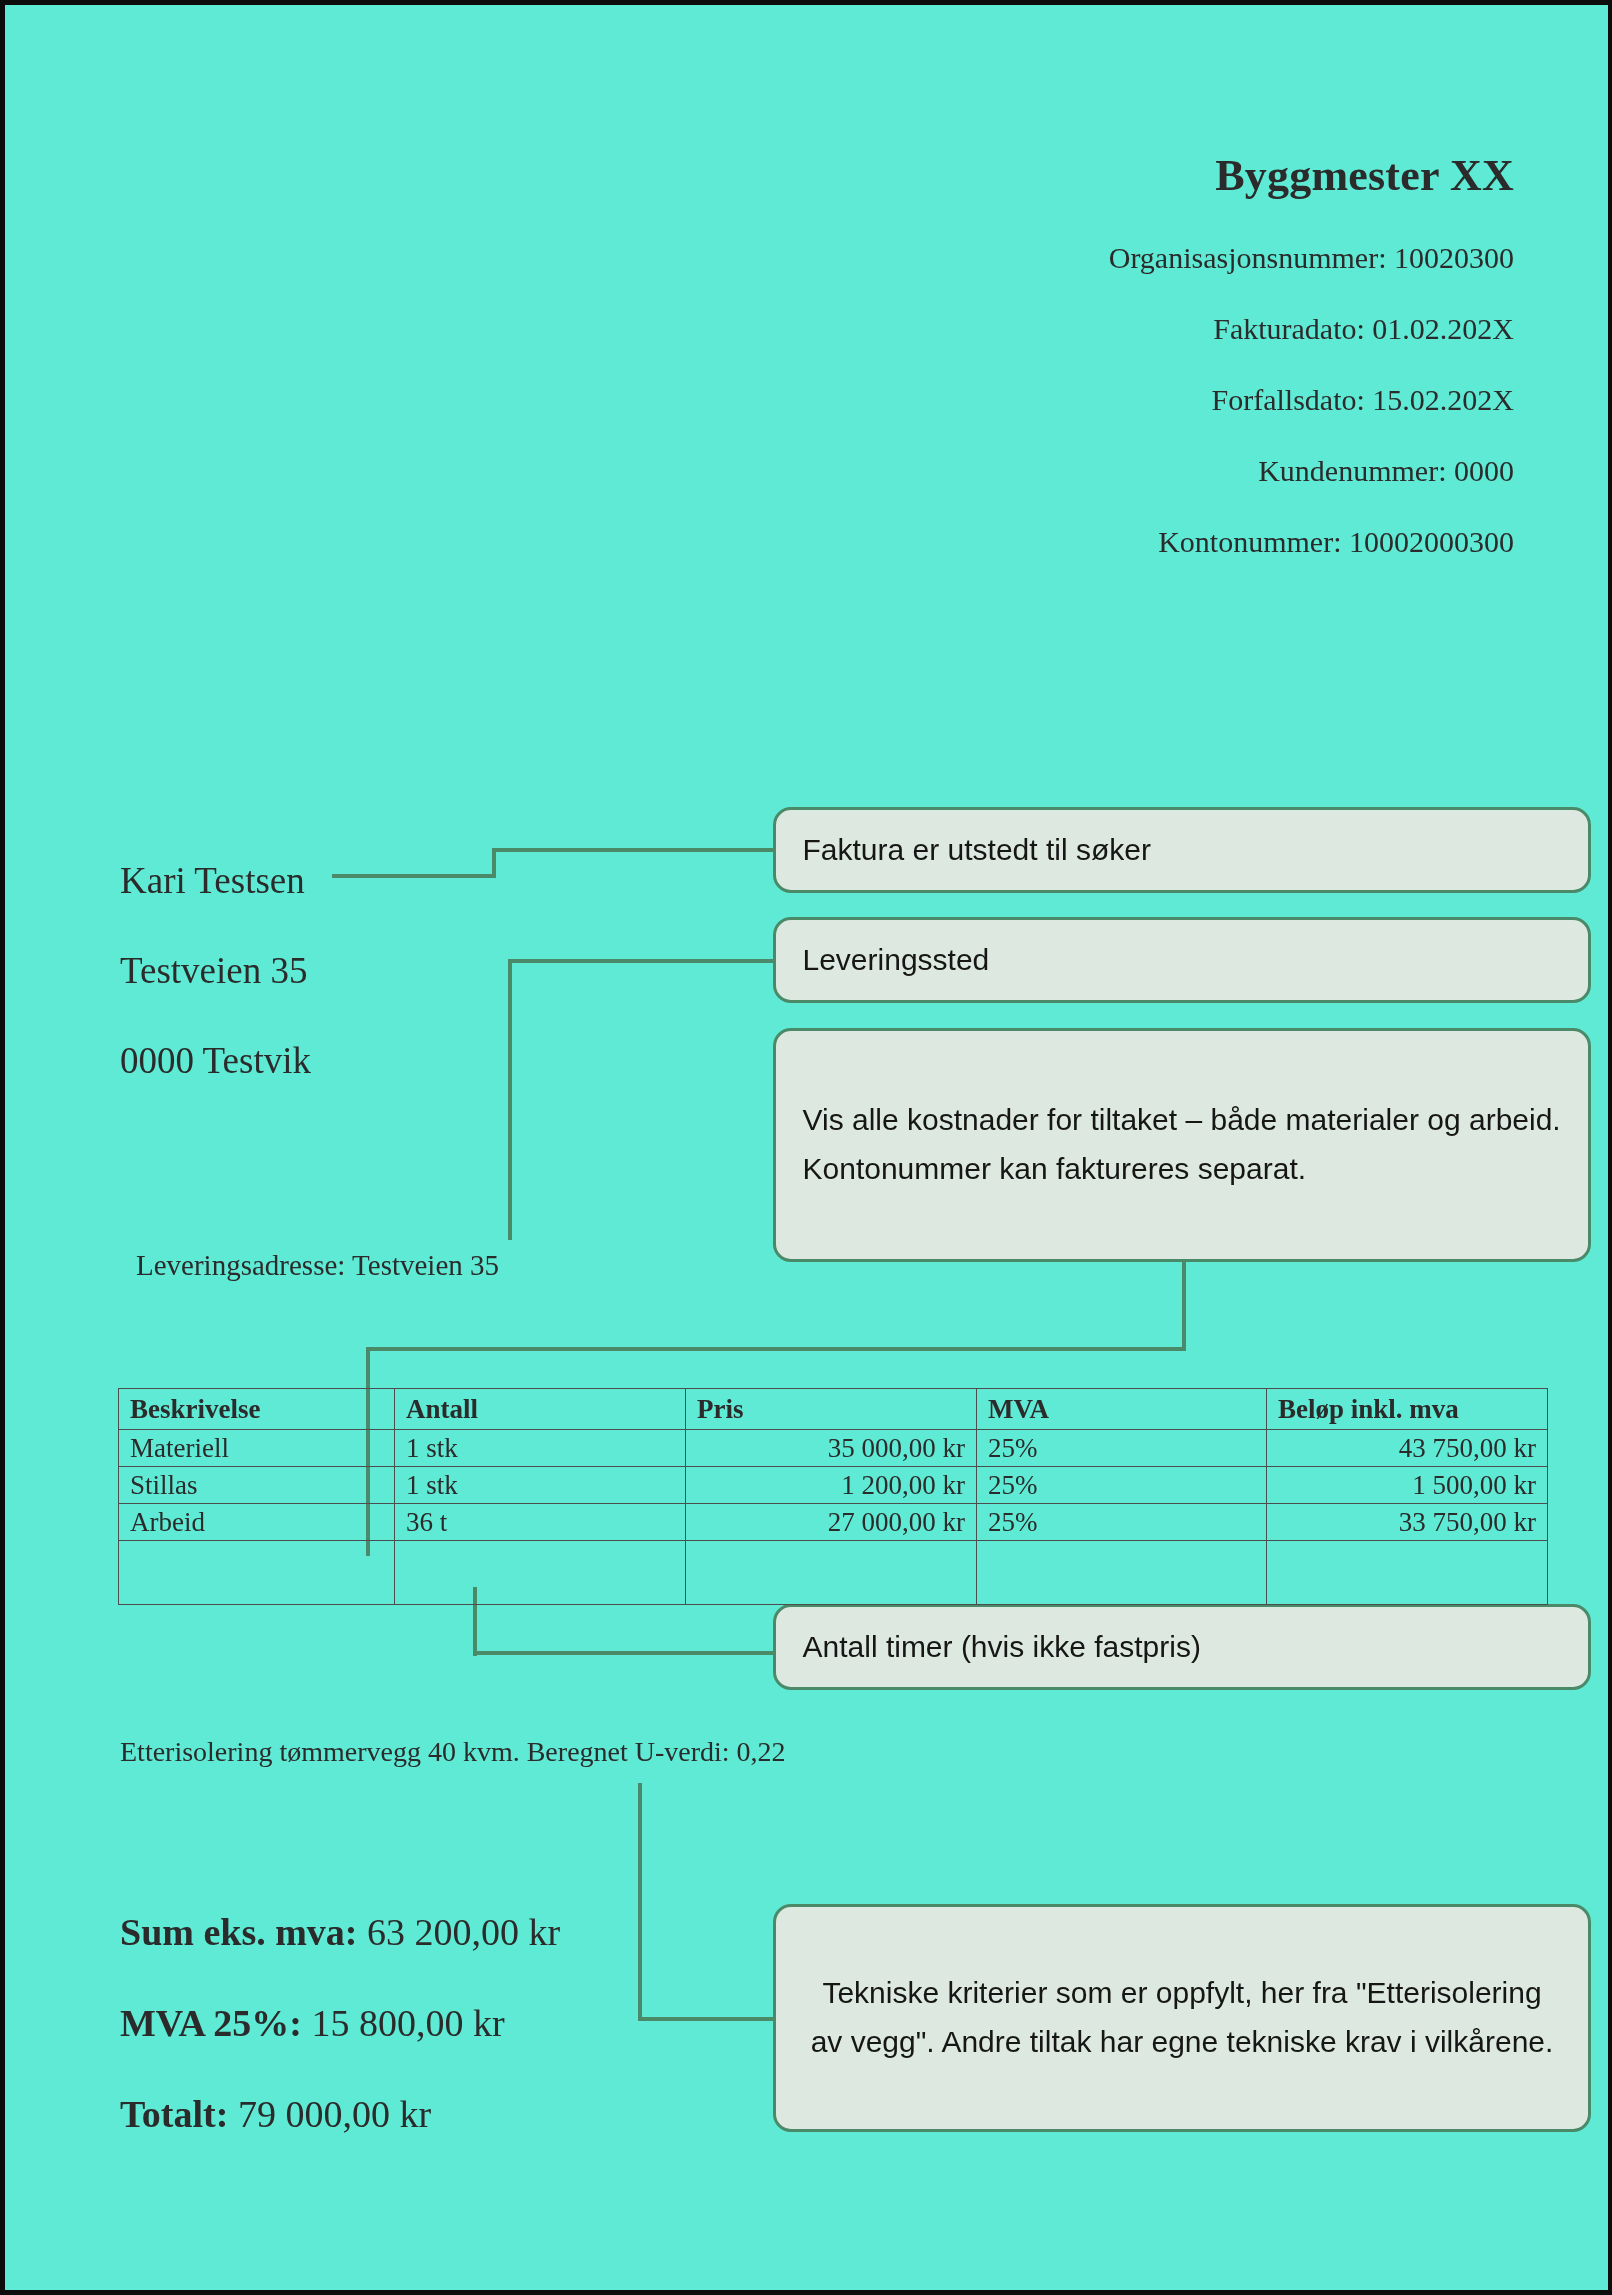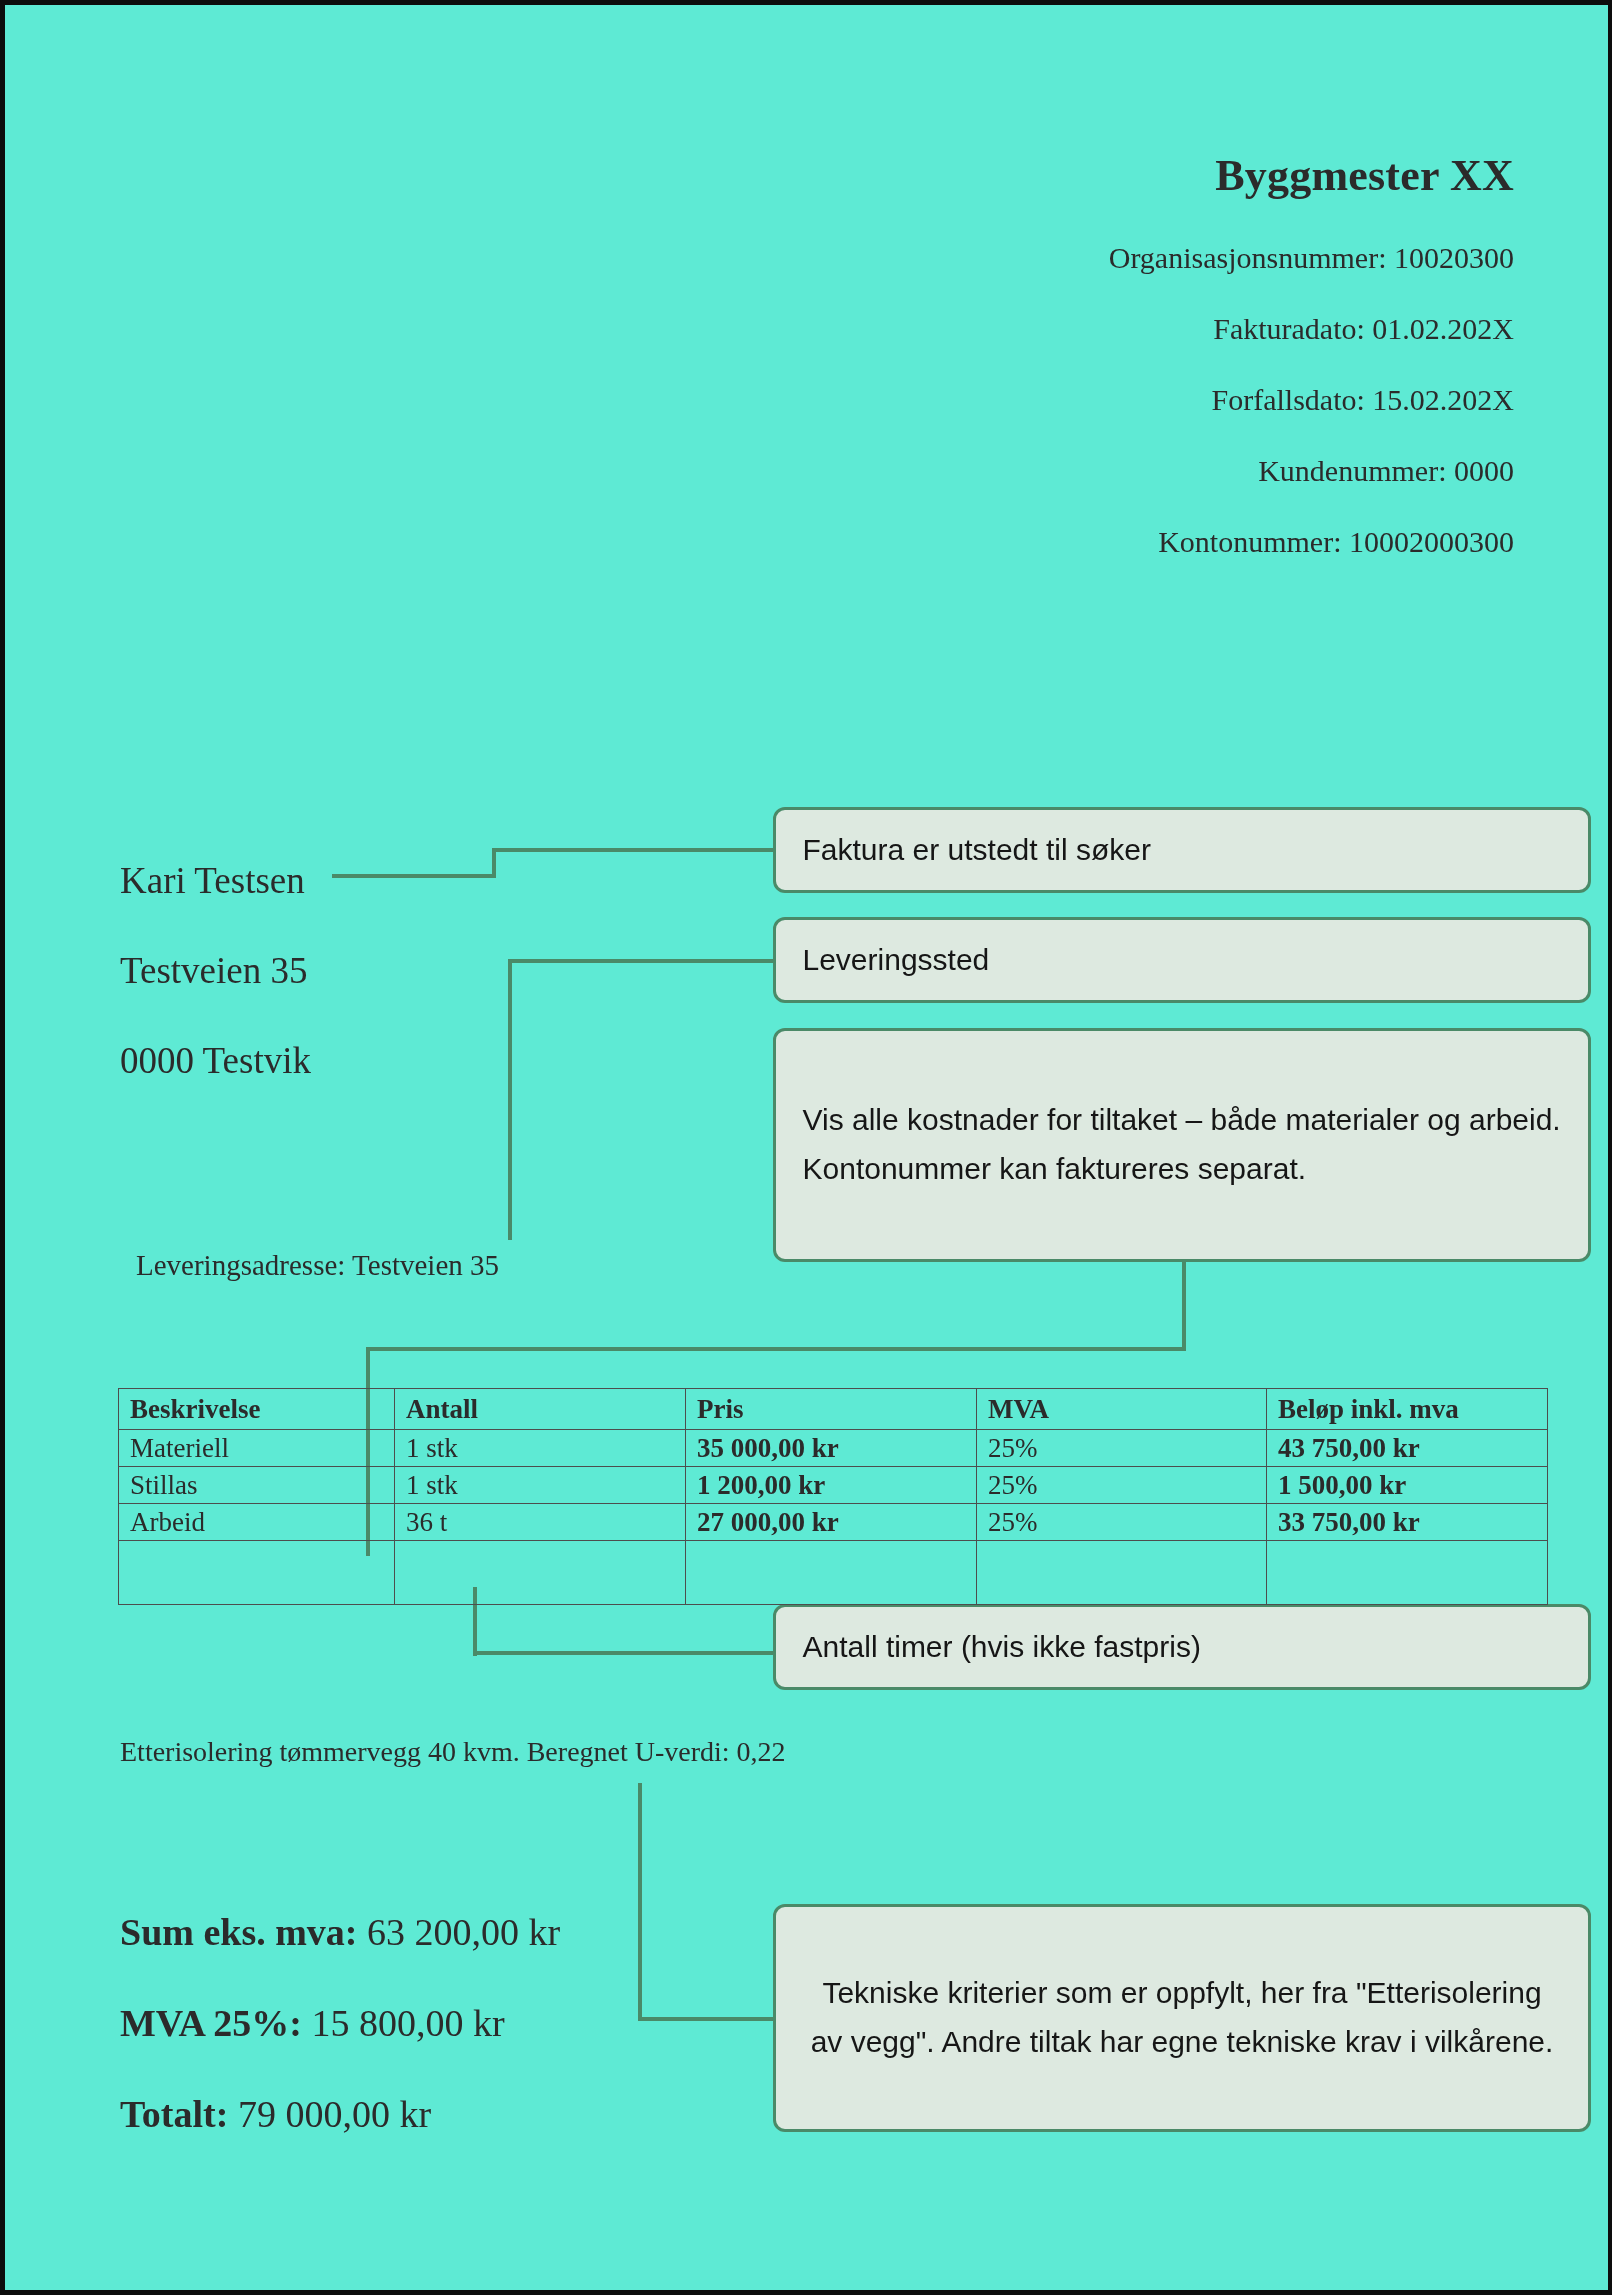--- a/index.html
+++ b/index.html
@@ -56,21 +56,21 @@
     top: 1244px;
     font-size: 29px;
     white-space: nowrap;
   }
 
   
   .callout {
     position: absolute;
     background: #dde9e0;
     border: 3.9px solid #4a8a68;
-    border-radius: 12px;
+    border-radius: 18px;
     box-sizing: border-box;
     font-family: "Liberation Sans", sans-serif;
     color: #161616;
     font-size: 30px;
     line-height: 1.62;
     padding: 0 26.5px;
     display: flex;
     align-items: center;
   }
   #callout-1 { left: 768px; top: 802px; width: 818px; height: 86px; }
@@ -105,21 +105,21 @@
     height: 37px;
     font-weight: normal;
     text-align: left;
     line-height: 1.0;
     box-sizing: border-box;
   }
   .invoice-table th {
     font-weight: bold;
     height: 41px;
   }
-  .invoice-table .num { text-align: left; font-weight: bold; }
+  .invoice-table .num { text-align: right; }
   .invoice-table tr.empty td { height: 64px; }
   col.c-desc  { width: 276px; }
   col.c-qty   { width: 291px; }
   col.c-price { width: 291px; }
   col.c-vat   { width: 290px; }
   col.c-total { width: 281px; }
 
   
   .spec-line {
     position: absolute;

